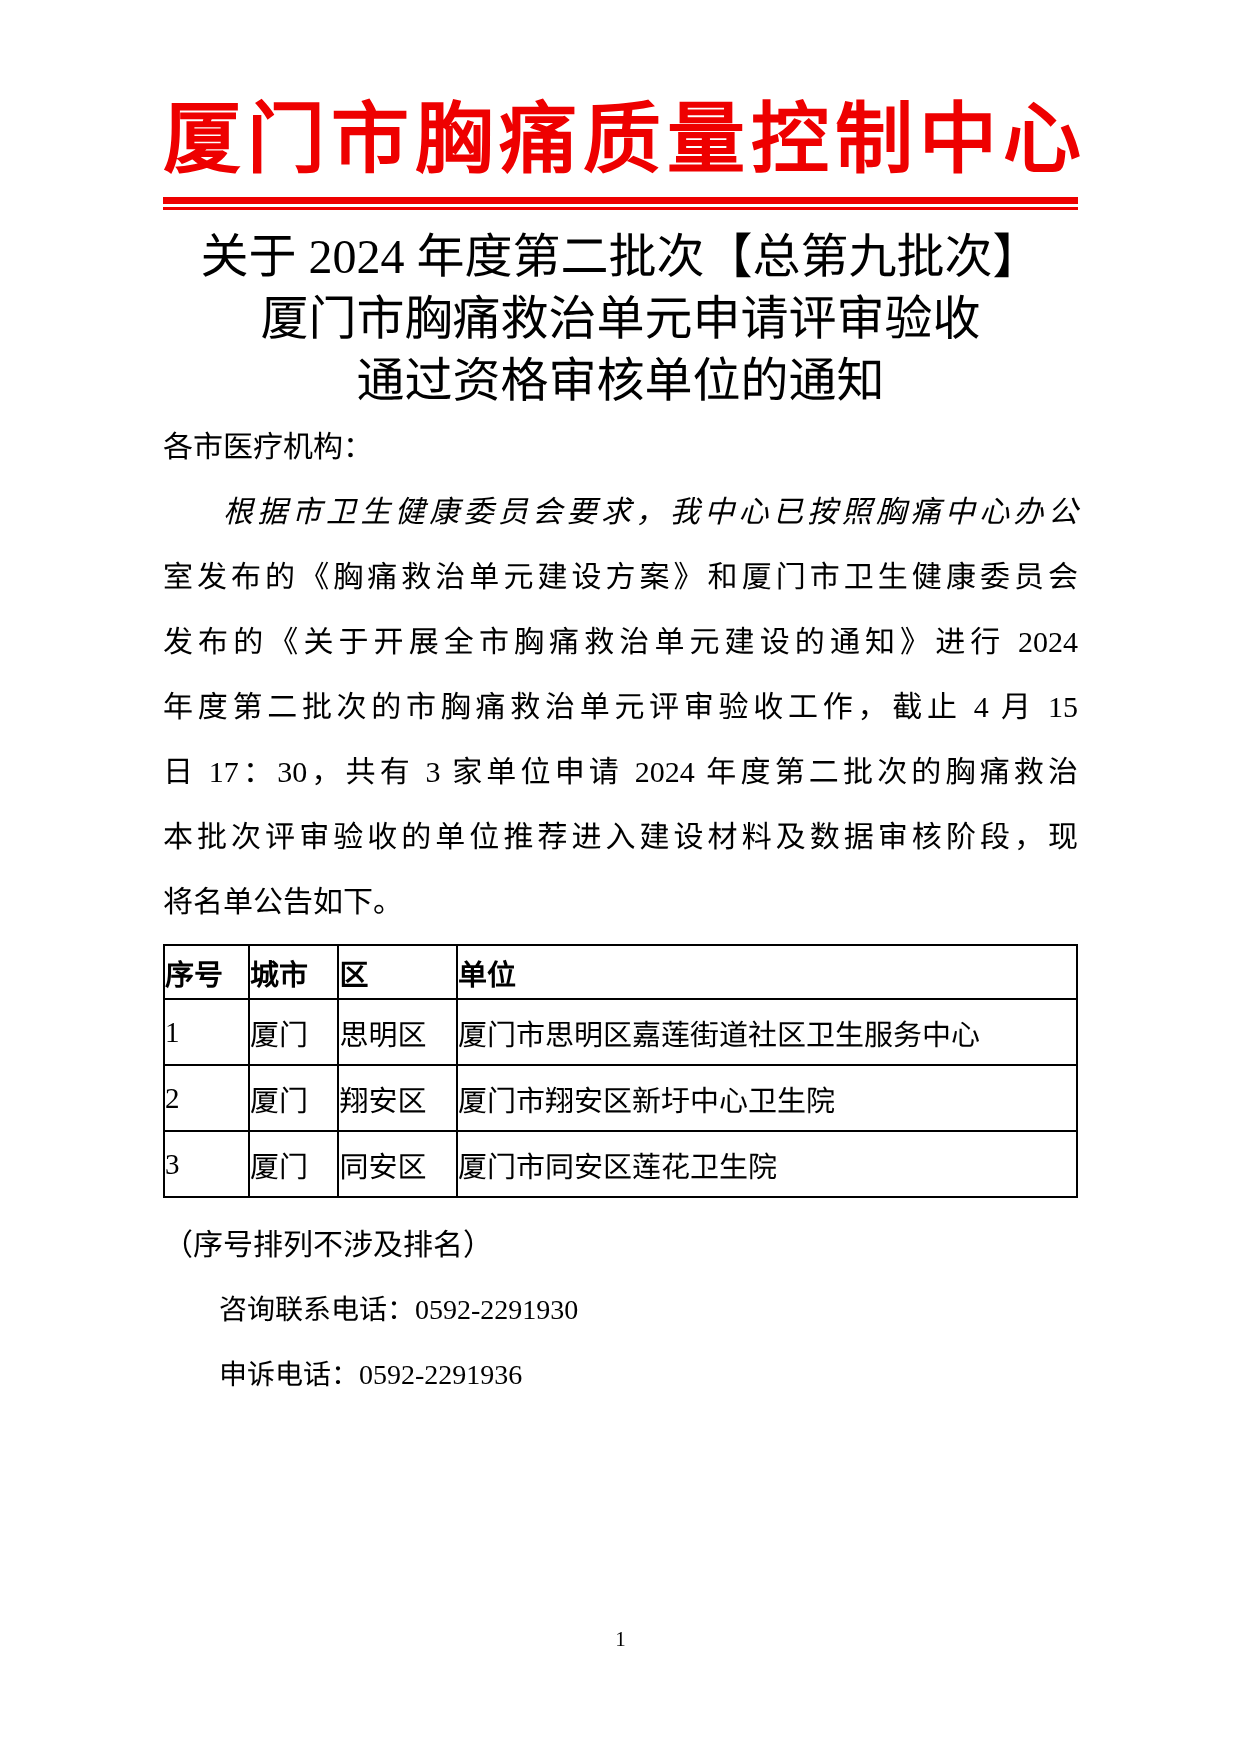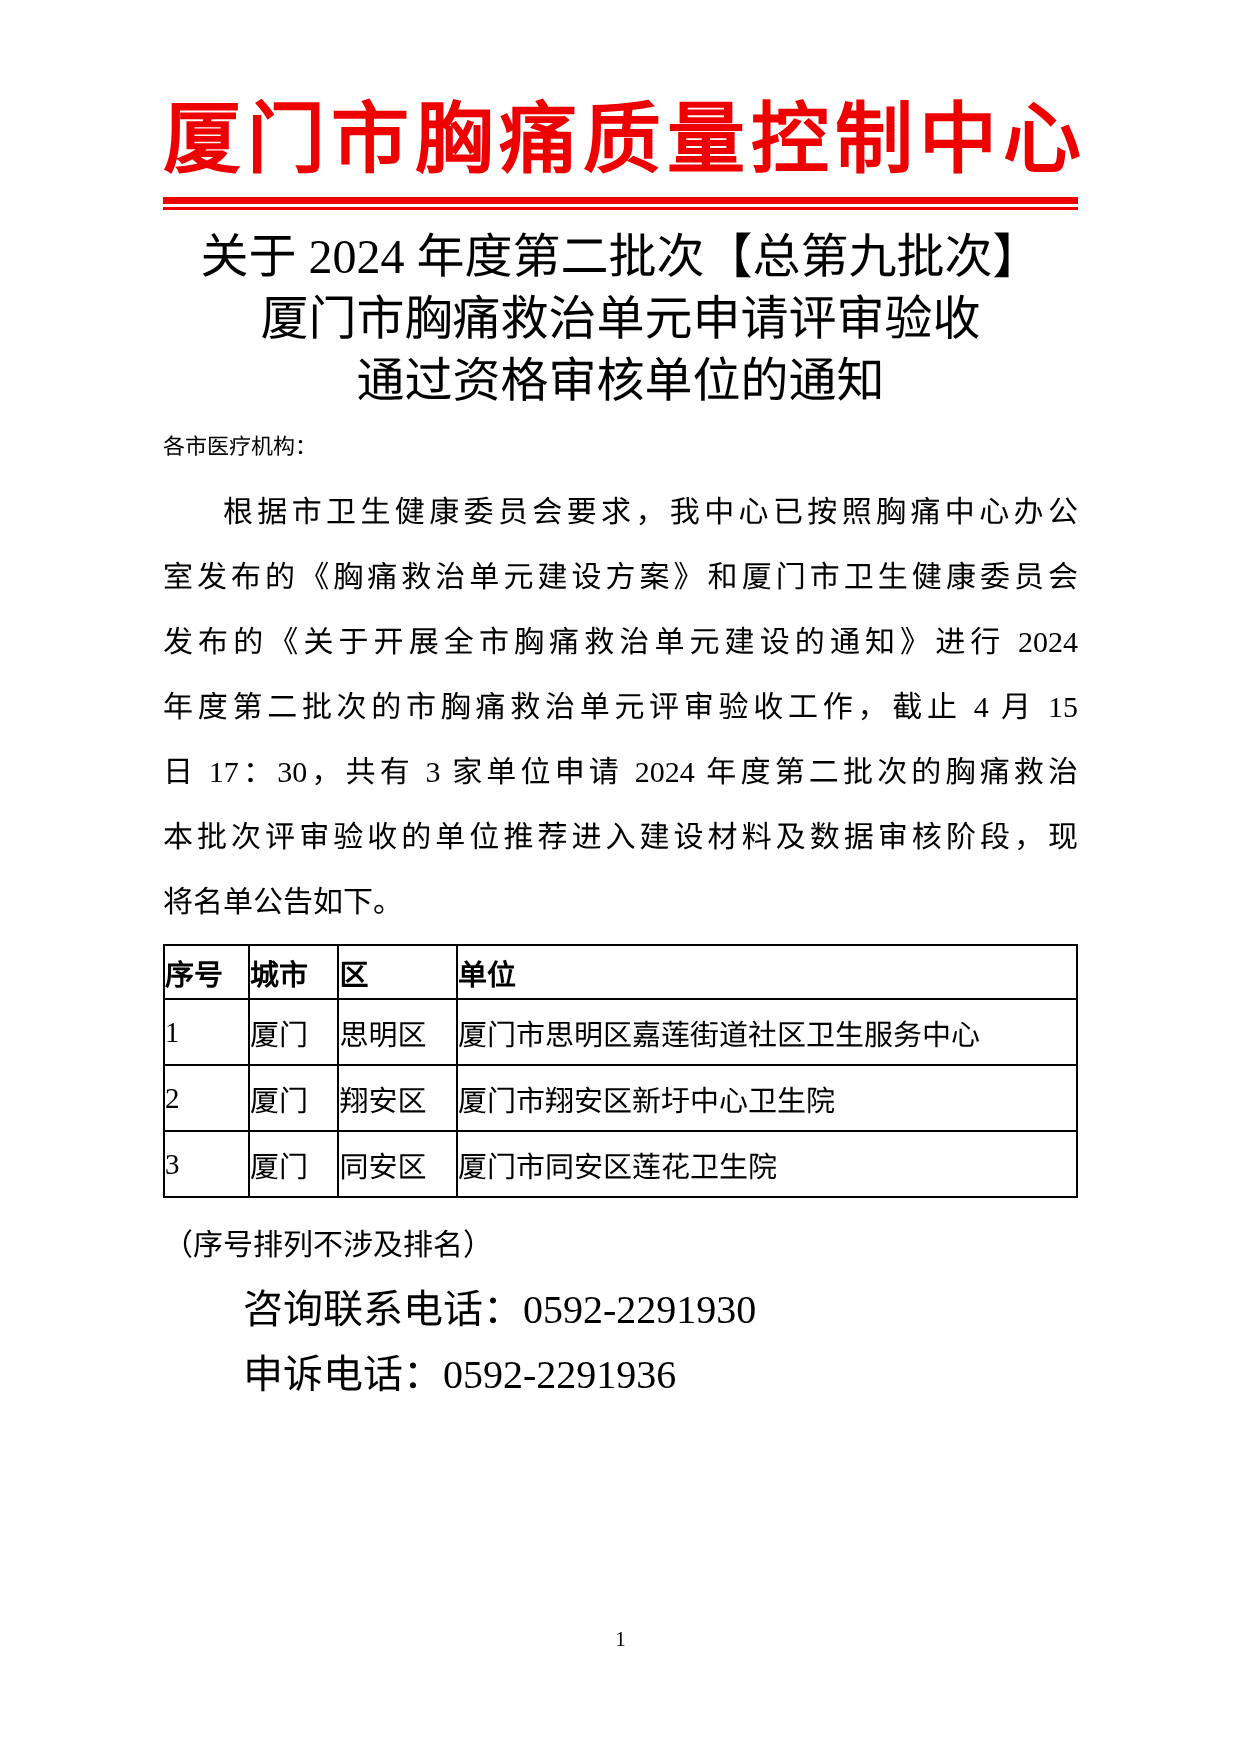--- a/index.html
+++ b/index.html
@@ -25,49 +25,49 @@
   .rule-thick{height:0;border-top:7px solid var(--accent,#ee0000);margin-top:9px;}
   .rule-thin{height:0;border-top:3px solid var(--accent,#ee0000);margin-top:3px;}
   .doc-title{
     margin:16px 0 0 0;
     font-size:48px;
     font-weight:normal;
     text-align:center;
     line-height:62px;
   }
   .t-line{display:block;white-space:nowrap;}
-  .salutation{font-size:22px;line-height:65px;margin-top:2px;}
+  .salutation{font-size:30px;line-height:65px;margin-top:2px;}
   .para{margin:0;}
   .bline{
     font-size:30px;
     line-height:65px;
     text-align:justify;
     text-align-last:justify;
     white-space:nowrap;
   }
-  .bline.indent{text-indent:2em;}
+  .bline.indent{text-indent:2em;font-style:italic;}
   .bline.lastline{text-align:left;text-align-last:left;}
   table.units{
     width:100%;
     border-collapse:collapse;
     table-layout:fixed;
     margin-top:10px;
   }
   table.units th,table.units td{
     border:2px solid #000;
     text-align:left;
     vertical-align:middle;
     font-size:29px;
     padding:0;
     overflow:hidden;
   }
   table.units th{height:52px;font-weight:bold;}
   table.units td{height:64px;font-weight:normal;}
   .note{font-size:30px;line-height:65px;margin-top:14px;}
-  .phone{font-size:40px;line-height:65px;text-indent:2em;}
+  .phone{font-size:28px;line-height:65px;text-indent:2em;}
   .page-number{
     position:absolute;
     left:0;right:0;bottom:102px;
     text-align:center;
     font-size:21px;
   }
 </style>
 </head>
 <body>
 

